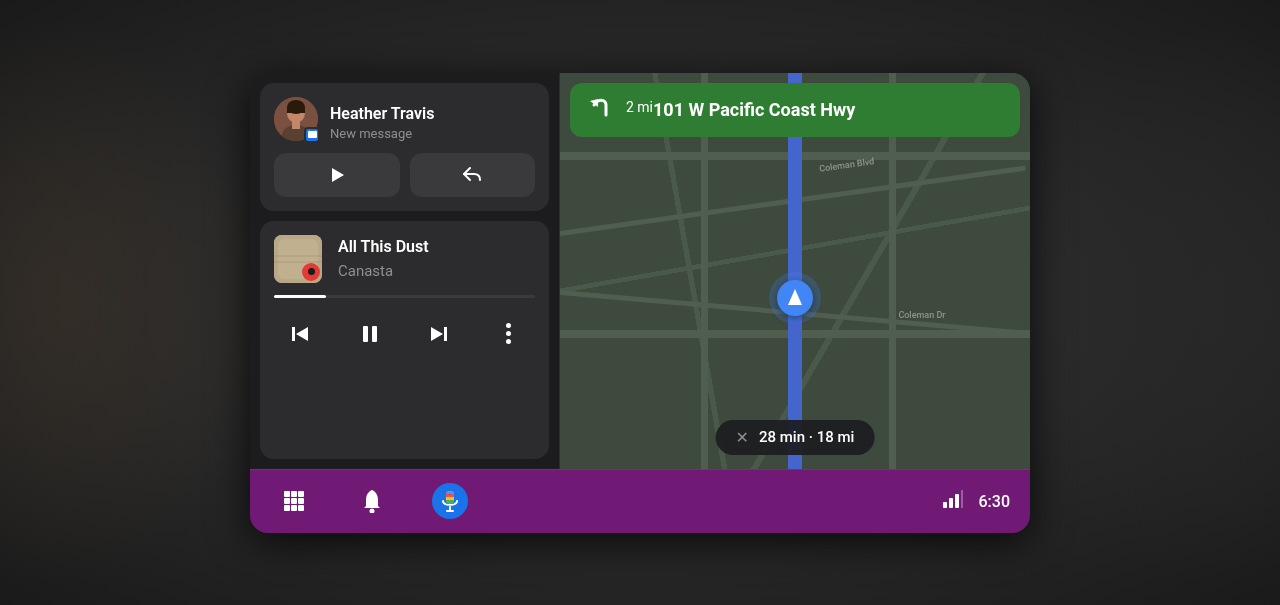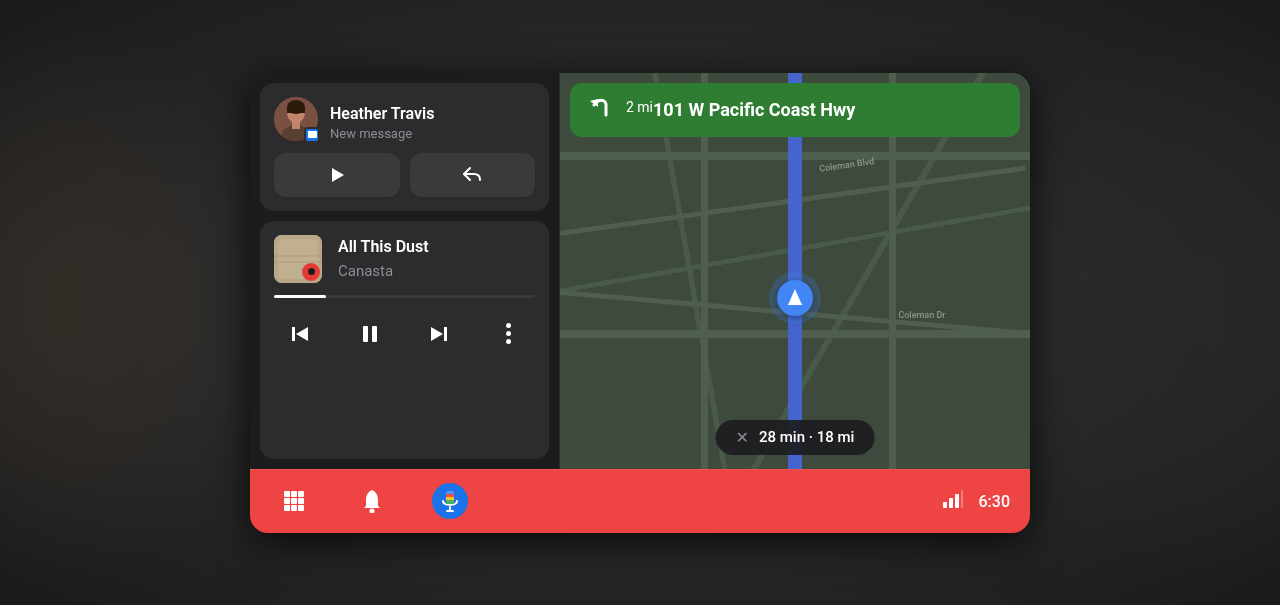--- a/index.html
+++ b/index.html
@@ -399,21 +399,21 @@
 
     .eta-text {
       color: #ffffff;
       font-size: 15px;
       font-weight: 500;
     }
 
     
     .bottom-nav {
       height: 64px;
-      background: #ef4444;
+      background: #701a75;
       border-top: 1px solid rgba(255,255,255,0.08);
       display: flex;
       align-items: center;
       padding: 0 20px;
       gap: 0;
     }
 
     .nav-left {
       display: flex;
       align-items: center;

